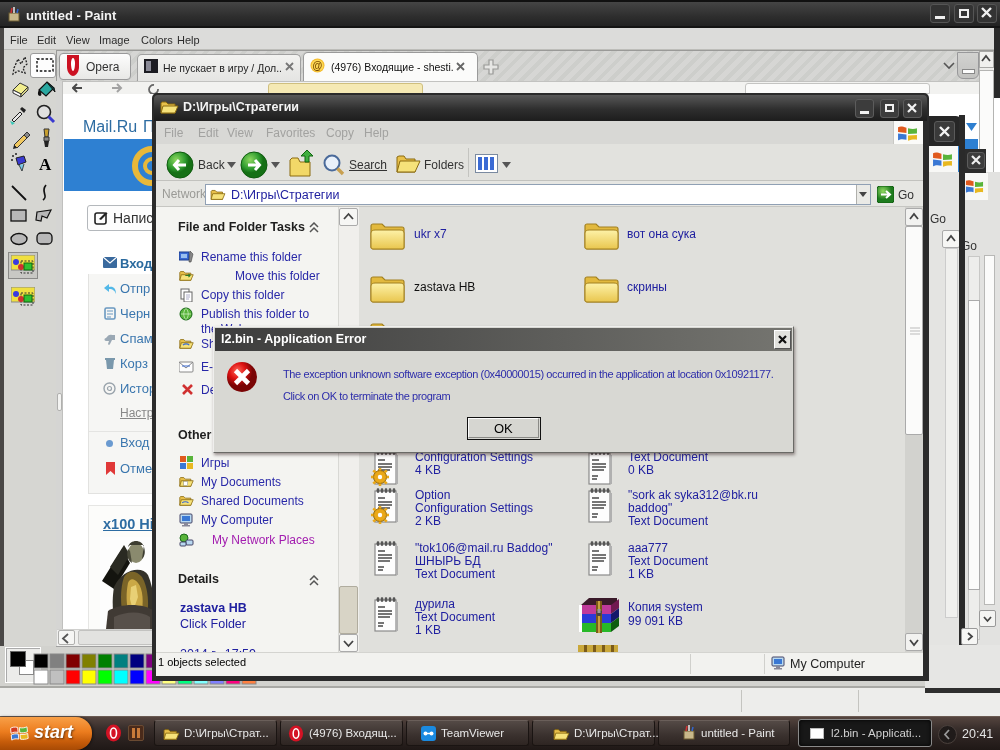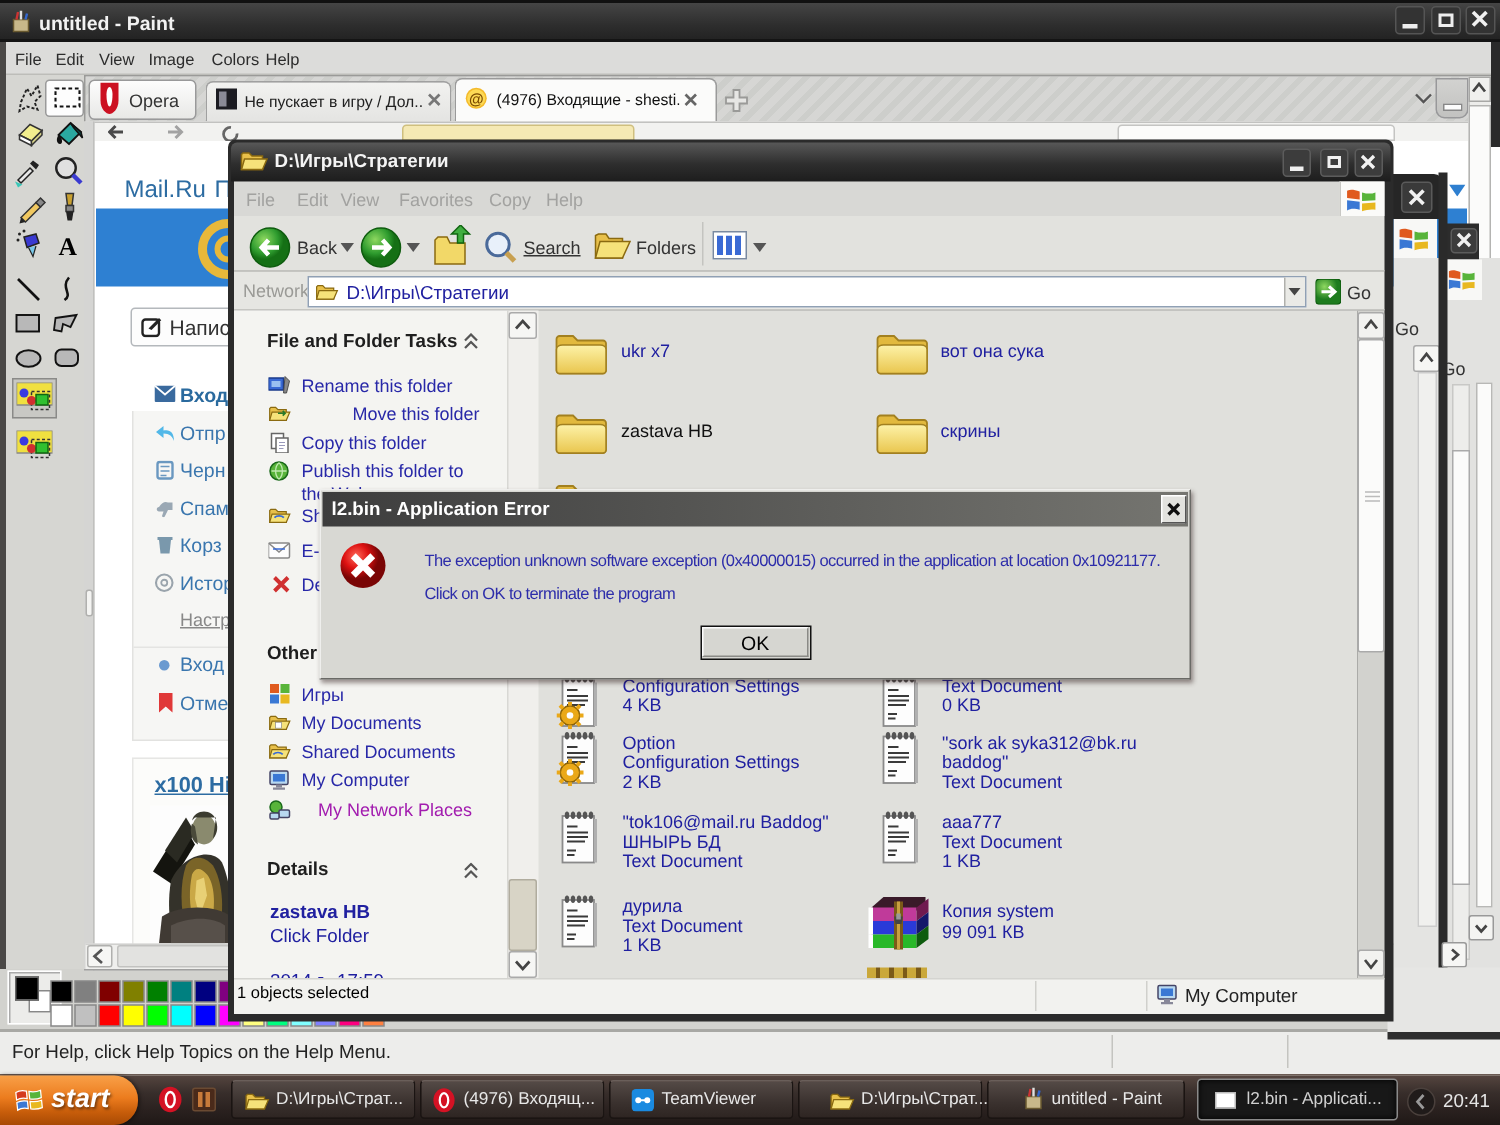--- a/index.html
+++ b/index.html
@@ -155,21 +155,20 @@
         <rect x="145" y="17" width="14" height="14" fill="#00ff80" stroke="#888" stroke-width="1"></rect>
         <rect x="161" y="17" width="14" height="14" fill="#80ffff" stroke="#888" stroke-width="1"></rect>
         <rect x="177" y="17" width="14" height="14" fill="#8080ff" stroke="#888" stroke-width="1"></rect>
         <rect x="193" y="17" width="14" height="14" fill="#ff0080" stroke="#888" stroke-width="1"></rect>
         <rect x="209" y="17" width="14" height="14" fill="#ff8040" stroke="#888" stroke-width="1"></rect>
       </g>
     </svg>
   </div>
 
   <div class="abs" style="left:0;top:686px;width:1000px;height:30px;background:#ededeb;border-top:2px solid #a8a8a4;"></div>
-  <div class="txt" style="left:8px;top:694px;font-size:12.5px;color:#222;">For Help, click Help Topics on the Help Menu.</div>
   <div class="abs" style="left:741px;top:690px;width:1px;height:22px;background:#c4c4c0;"></div>
   <div class="abs" style="left:858px;top:690px;width:1px;height:22px;background:#c4c4c0;"></div>
 </div>
 
 <div id="opera" class="abs" style="left:56px;top:50px;width:938px;height:597px;z-index:10;">
 
   <div class="abs" style="left:0;top:0;width:938px;height:31px;background:repeating-linear-gradient(135deg,#d6d6d4 0 5px,#cdcecb 5px 9px);border-top:1px solid #9a9a98;border-left:1px solid #9a9a98;"></div>
 
   <div class="abs" style="left:3px;top:3px;width:72px;height:27px;background:linear-gradient(#fdfdfd,#e8e8e6);border:1px solid #99999a;border-radius:4px;"></div>
   <svg class="abs" style="left:8px;top:5px;" width="18" height="22" viewBox="0 0 18 22">

